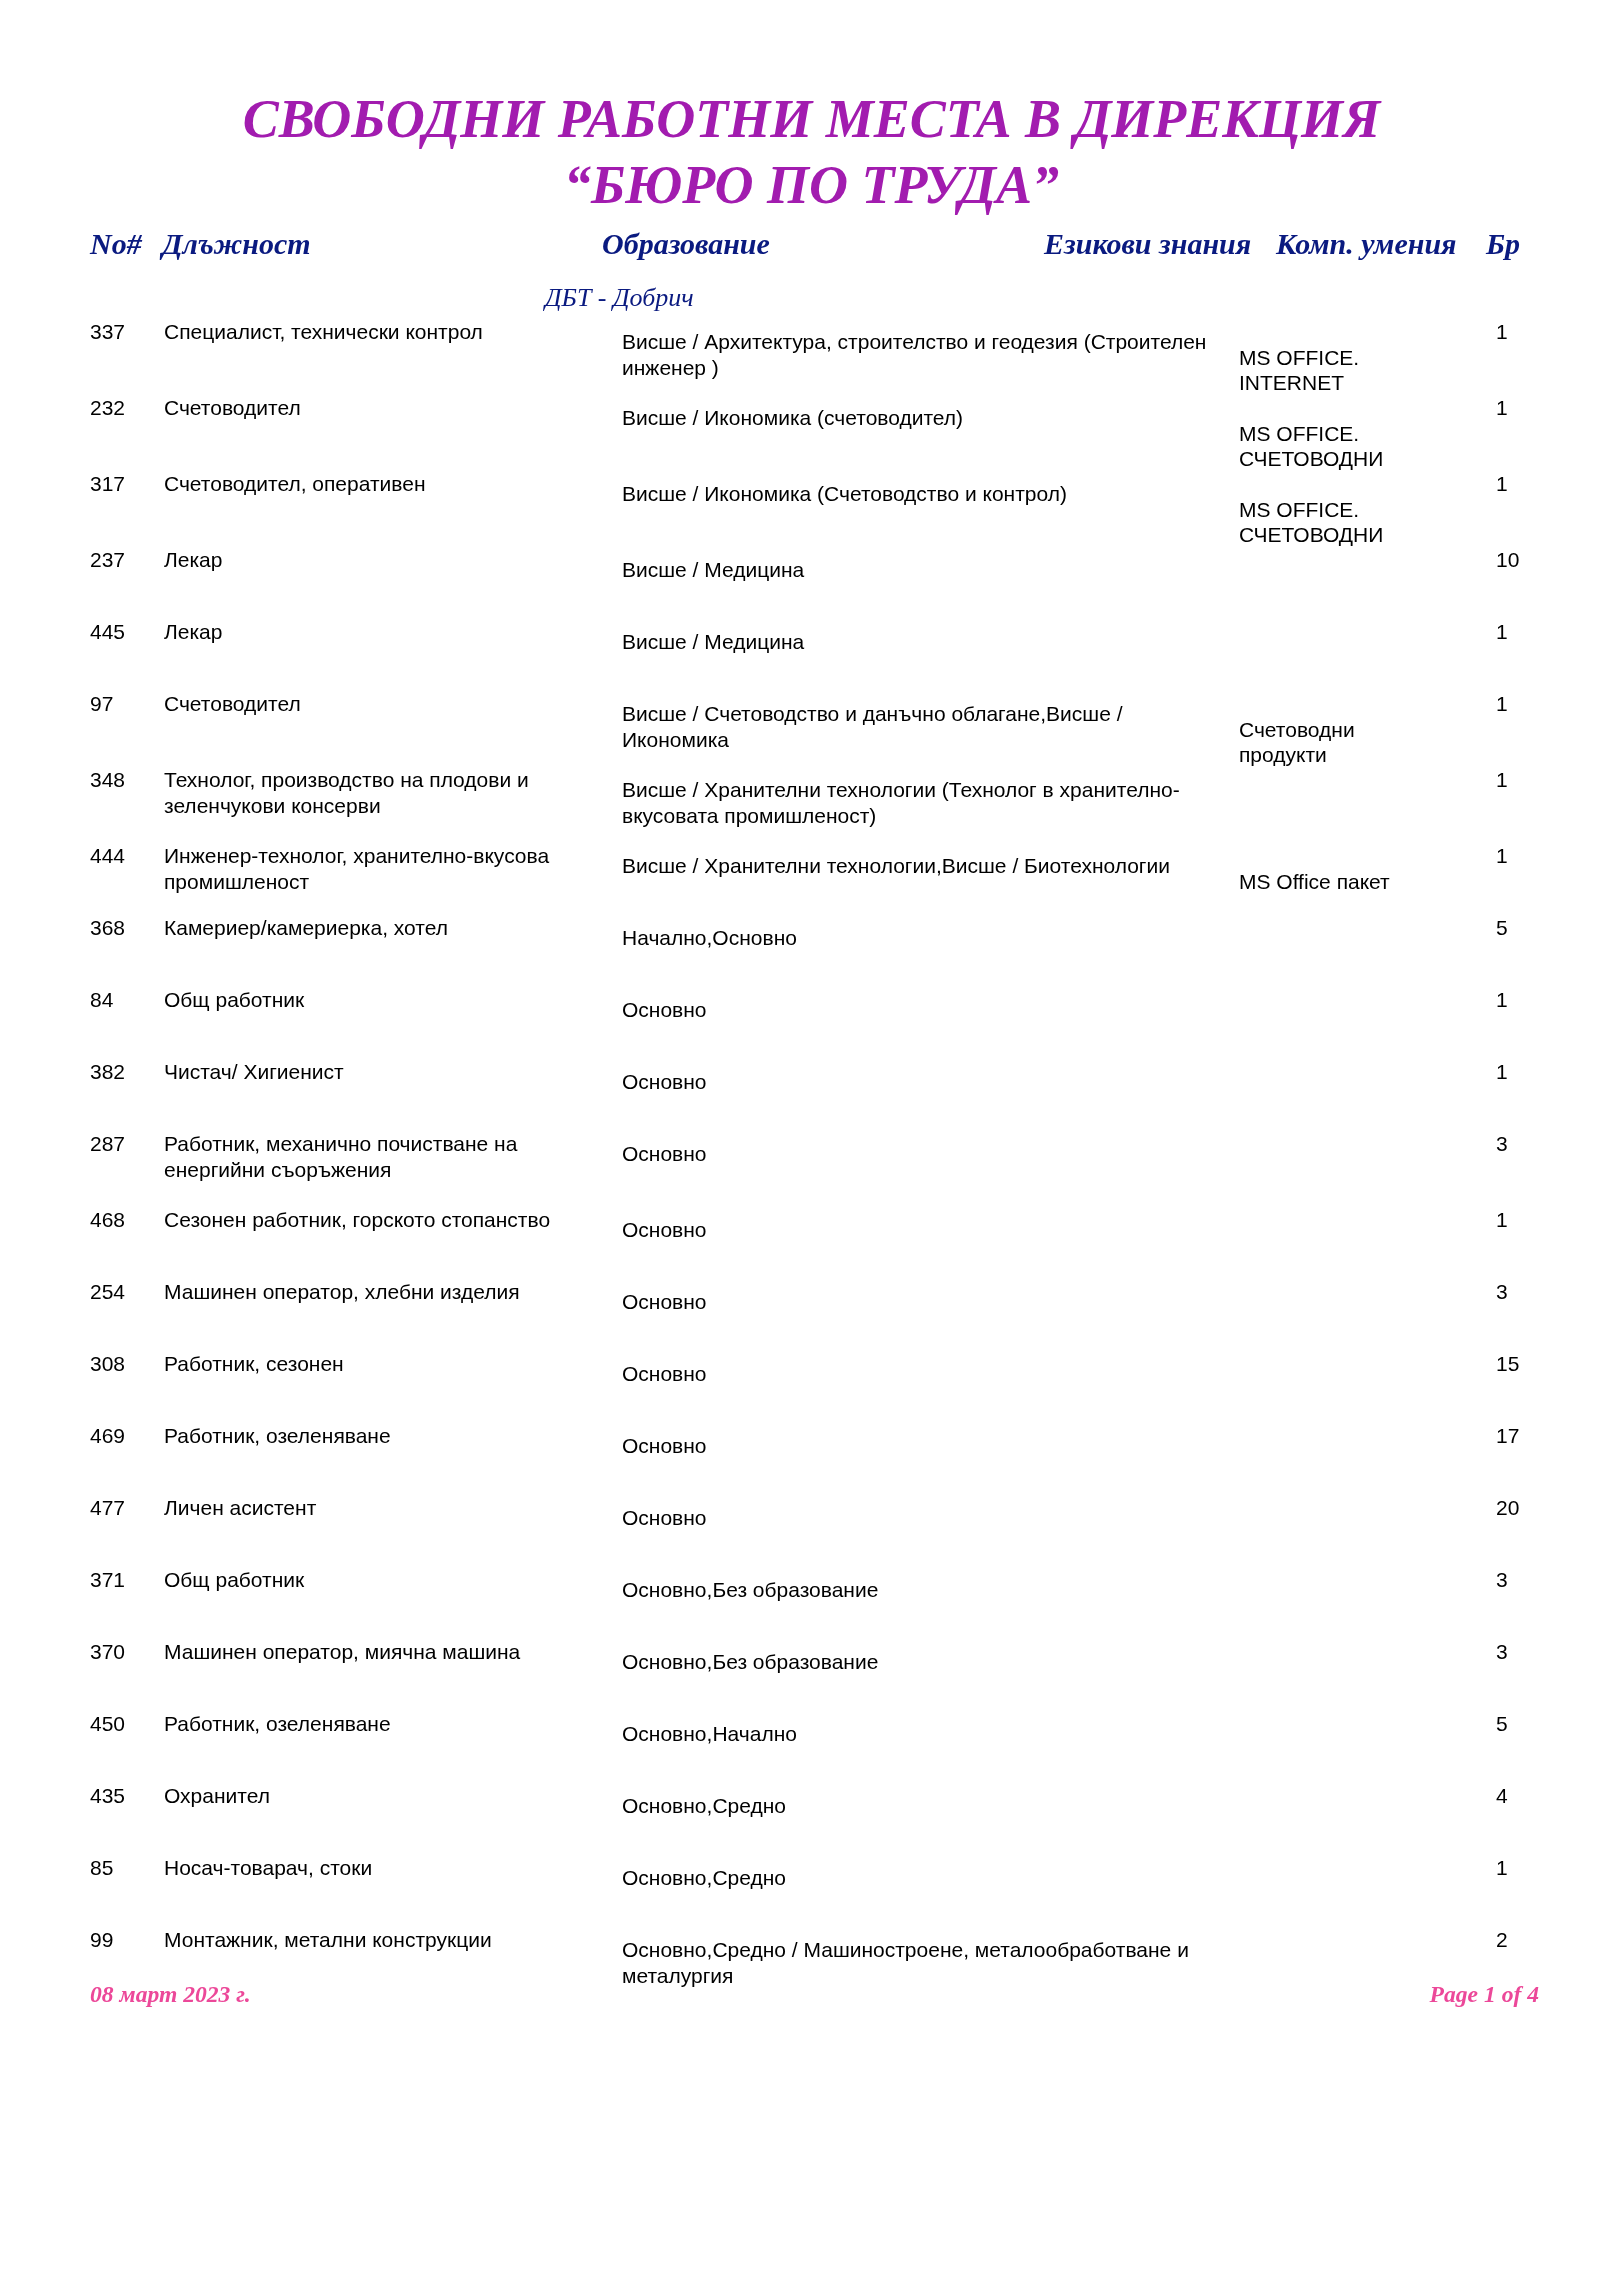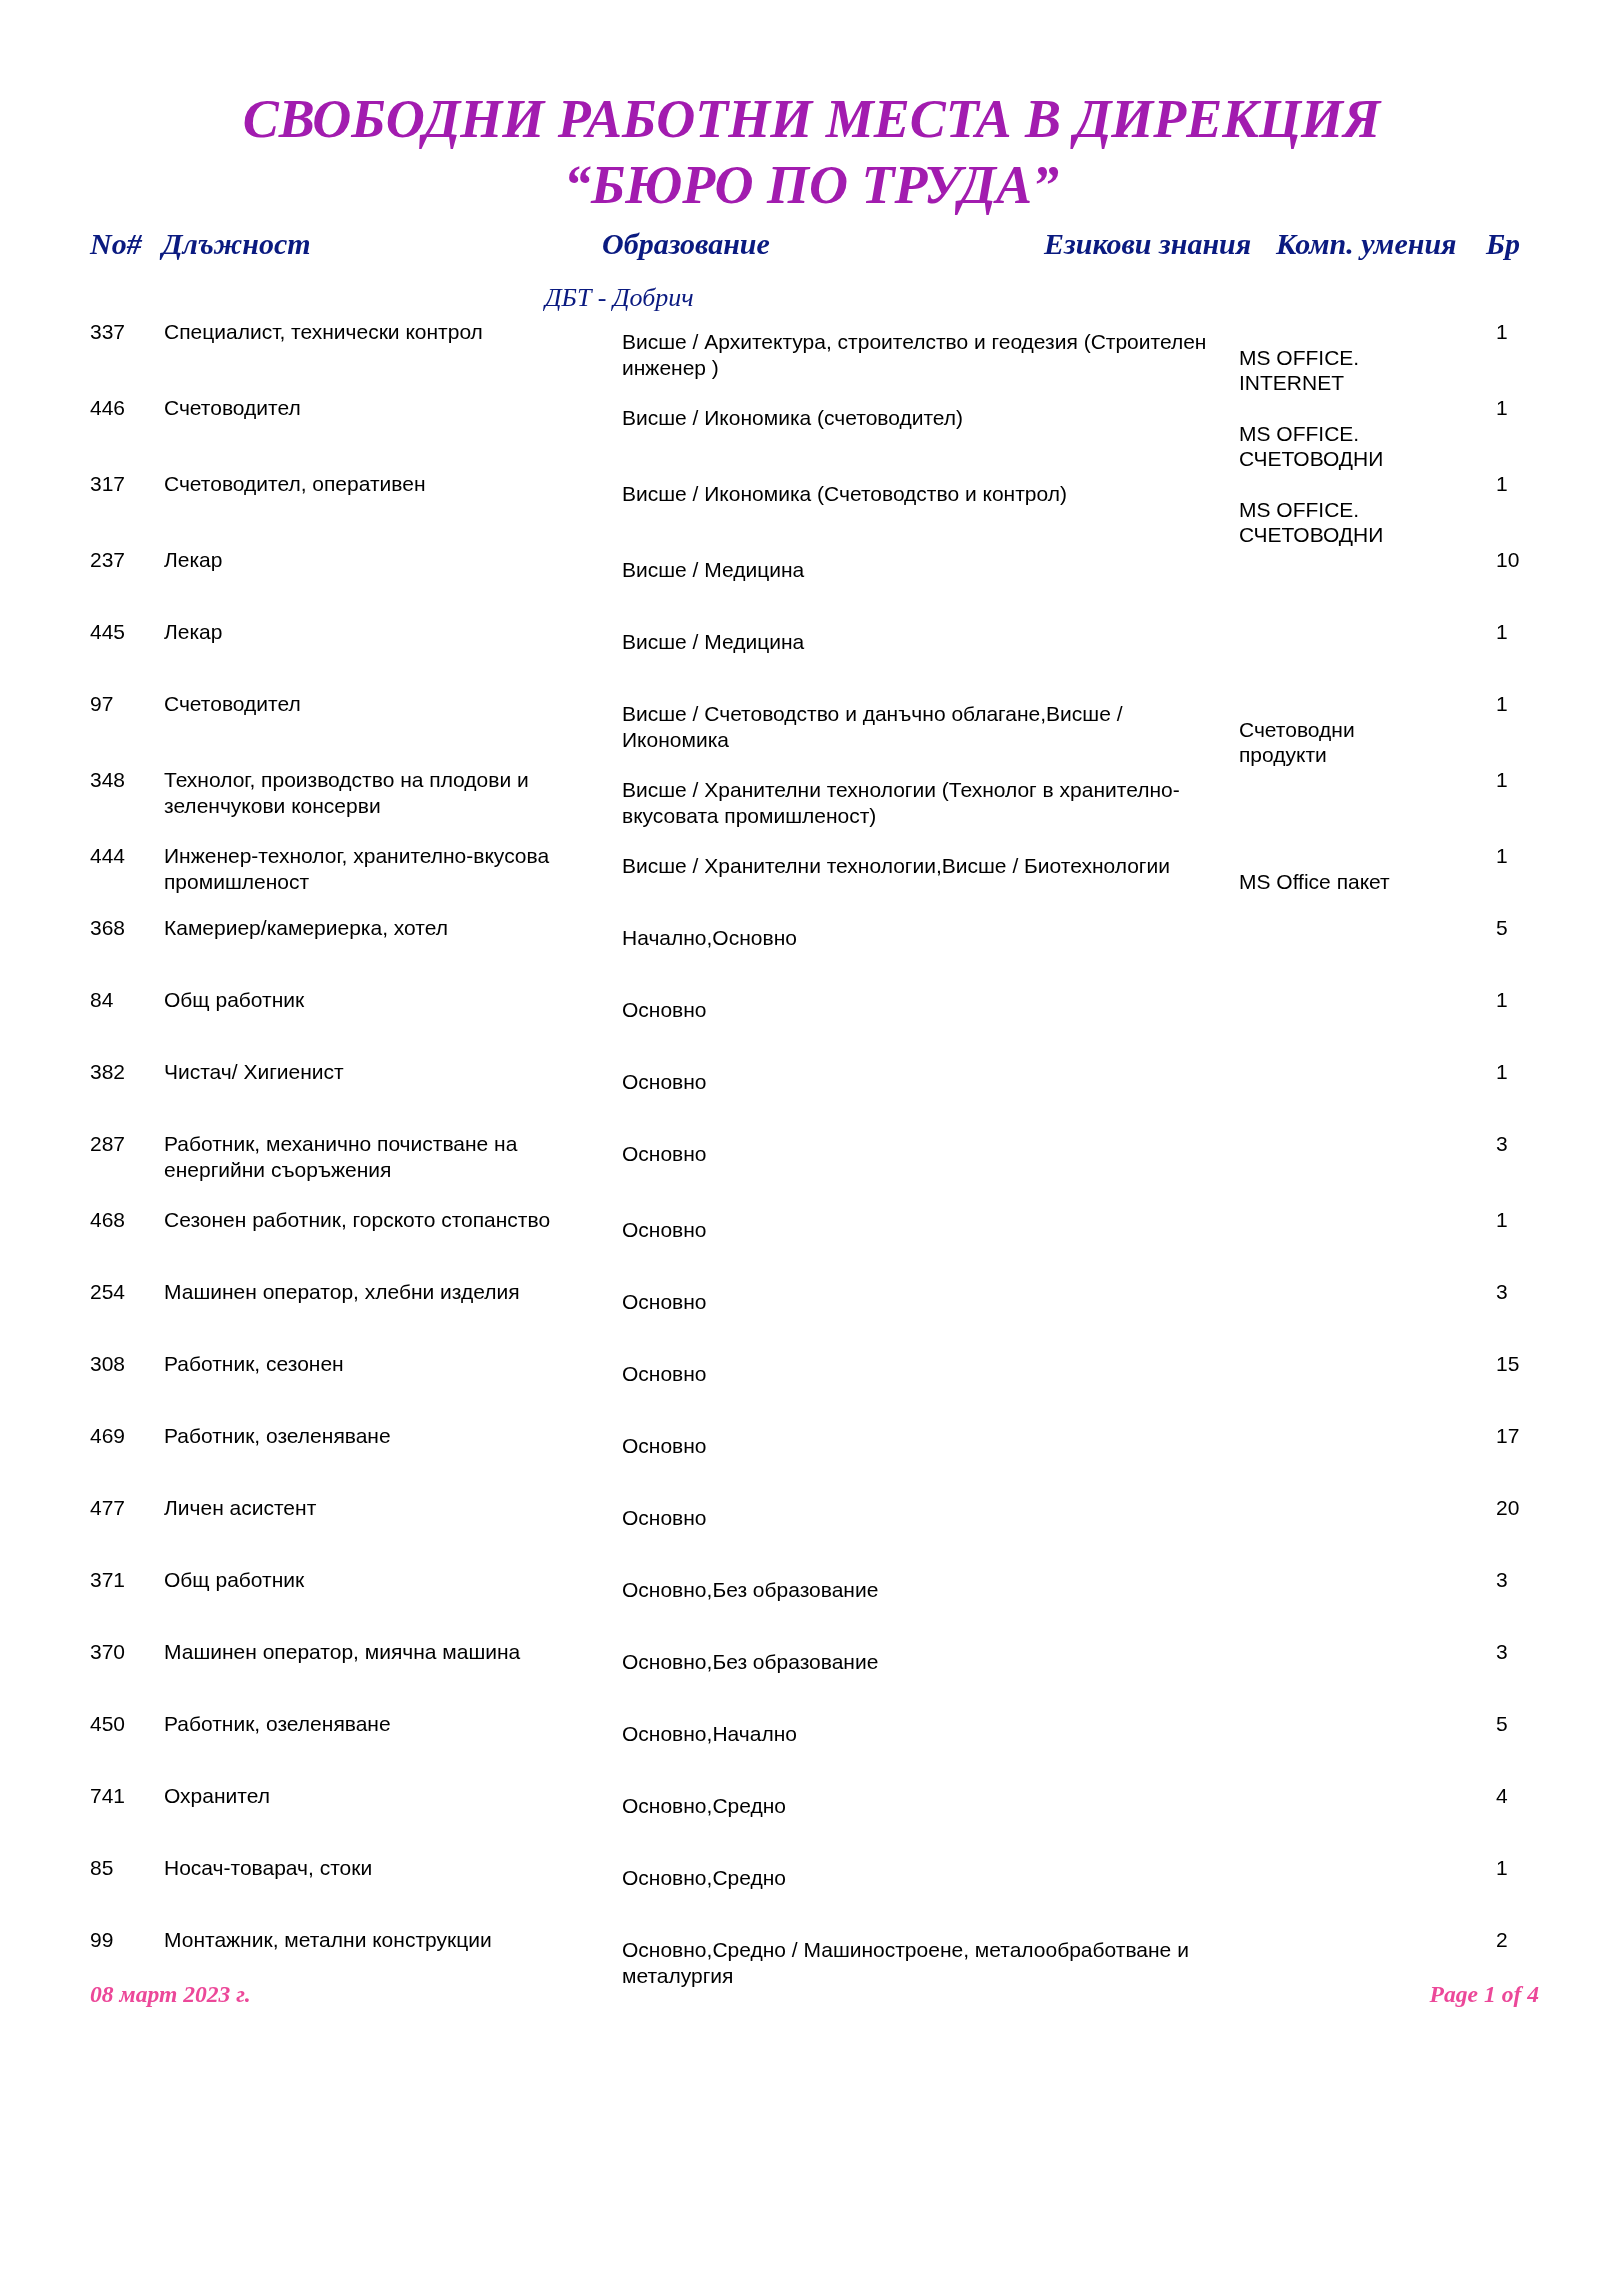--- a/index.html
+++ b/index.html
@@ -43,21 +43,21 @@
 <div id="rows">
     <div class="row" style="top: 319px;">
       <div class="c-no">337</div>
       <div class="c-job">Специалист, технически контрол</div>
       <div class="c-edu">Висше / Архитектура, строителство и геодезия (Строителен инженер )</div>
       <div class="c-lang"></div>
       <div class="c-comp">MS OFFICE. INTERNET</div>
       <div class="c-br">1</div>
     </div>
     <div class="row" style="top: 395px;">
-      <div class="c-no">446</div>
+      <div class="c-no">232</div>
       <div class="c-job">Счетоводител</div>
       <div class="c-edu">Висше / Икономика (счетоводител)</div>
       <div class="c-lang"></div>
       <div class="c-comp">MS OFFICE. СЧЕТОВОДНИ</div>
       <div class="c-br">1</div>
     </div>
     <div class="row" style="top: 471px;">
       <div class="c-no">317</div>
       <div class="c-job">Счетоводител, оперативен</div>
       <div class="c-edu">Висше / Икономика (Счетоводство и контрол)</div>
@@ -195,21 +195,21 @@
     </div>
     <div class="row" style="top: 1711px;">
       <div class="c-no">450</div>
       <div class="c-job">Работник, озеленяване</div>
       <div class="c-edu">Основно,Начално</div>
       <div class="c-lang"></div>
       <div class="c-comp"></div>
       <div class="c-br">5</div>
     </div>
     <div class="row" style="top: 1783px;">
-      <div class="c-no">741</div>
+      <div class="c-no">435</div>
       <div class="c-job">Охранител</div>
       <div class="c-edu">Основно,Средно</div>
       <div class="c-lang"></div>
       <div class="c-comp"></div>
       <div class="c-br">4</div>
     </div>
     <div class="row" style="top: 1855px;">
       <div class="c-no">85</div>
       <div class="c-job">Носач-товарач, стоки</div>
       <div class="c-edu">Основно,Средно</div>

